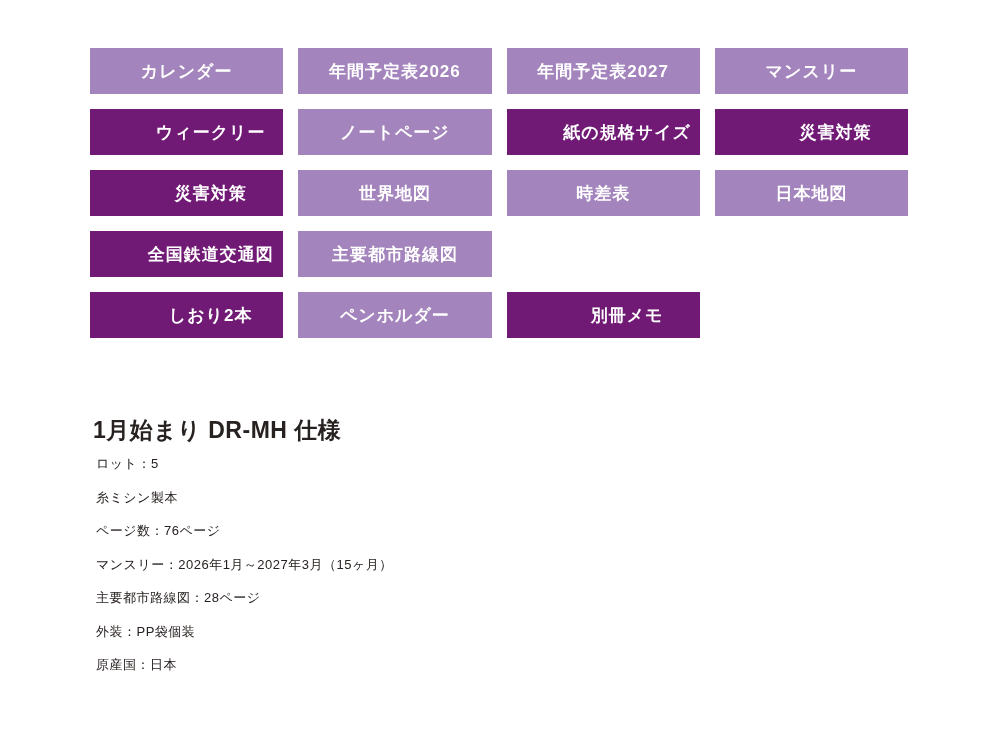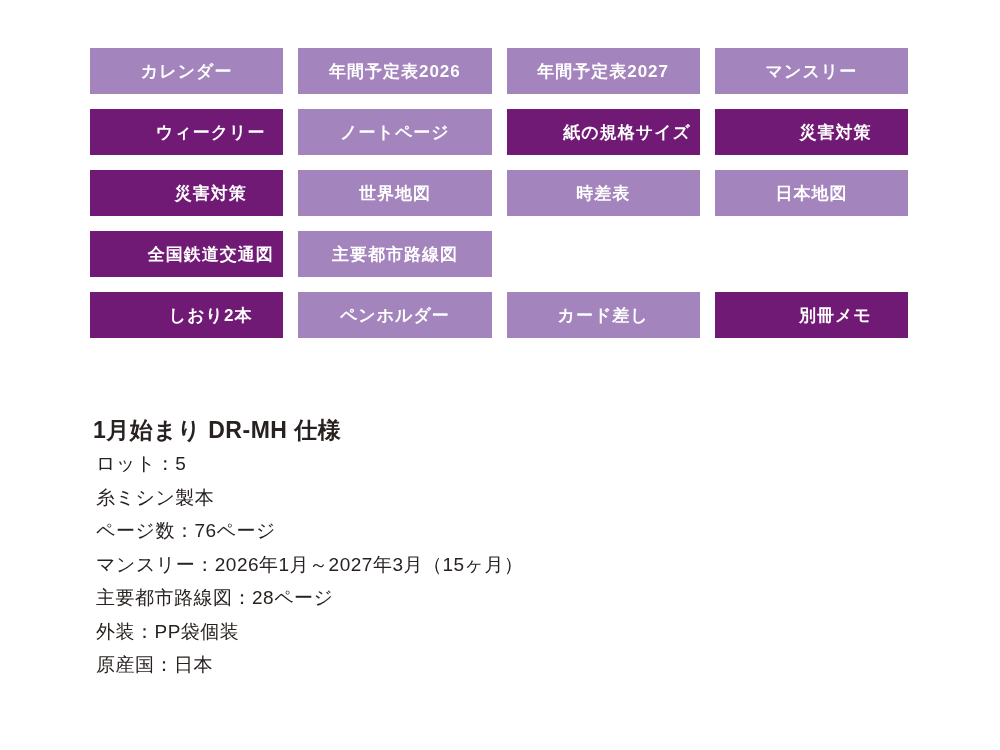--- a/index.html
+++ b/index.html
@@ -21,21 +21,21 @@
   .badge[data-state="active"]{background:#a384bc;}
   .badge[data-state="inactive"]{background:#701a75;padding-left:48px;}
   .badge[data-state="empty"]{visibility:hidden;}
   .product-title{
     position:absolute;left:93px;top:400px;
     font-size:23px;font-weight:bold;color:#272220;
     letter-spacing:0.5px;
   }
   .spec-list{
     position:absolute;left:96px;top:447px;width:860px;
-    font-size:19px;color:#272220;line-height:33.5px;
+    font-size:13px;color:#272220;line-height:33.5px;
     letter-spacing:0.5px;
   }
   .spec-line{white-space:nowrap;}
 </style>
 </head>
 <body>
 
 <div class="page">
 
   <div class="badge-grid">
@@ -50,21 +50,20 @@
     <div class="badge" data-state="inactive">災害対策</div>
     <div class="badge" data-state="active">世界地図</div>
     <div class="badge" data-state="active">時差表</div>
     <div class="badge" data-state="active">日本地図</div>
     <div class="badge" data-state="inactive">全国鉄道交通図</div>
     <div class="badge" data-state="active">主要都市路線図</div>
     <div class="badge" data-state="empty"></div>
     <div class="badge" data-state="empty"></div>
     <div class="badge" data-state="inactive">しおり2本</div>
     <div class="badge" data-state="active">ペンホルダー</div>
-    <div class="badge" data-state="active">カード差し</div>
     <div class="badge" data-state="inactive">別冊メモ</div>
   </div>
 
   <h1 class="product-title">1月始まり DR-MH 仕様</h1>
 
   <div class="spec-list">
     <div class="spec-line">ロット：5</div>
     <div class="spec-line">糸ミシン製本</div>
     <div class="spec-line">ページ数：76ページ</div>
     <div class="spec-line">マンスリー：2026年1月～2027年3月（15ヶ月）</div>

